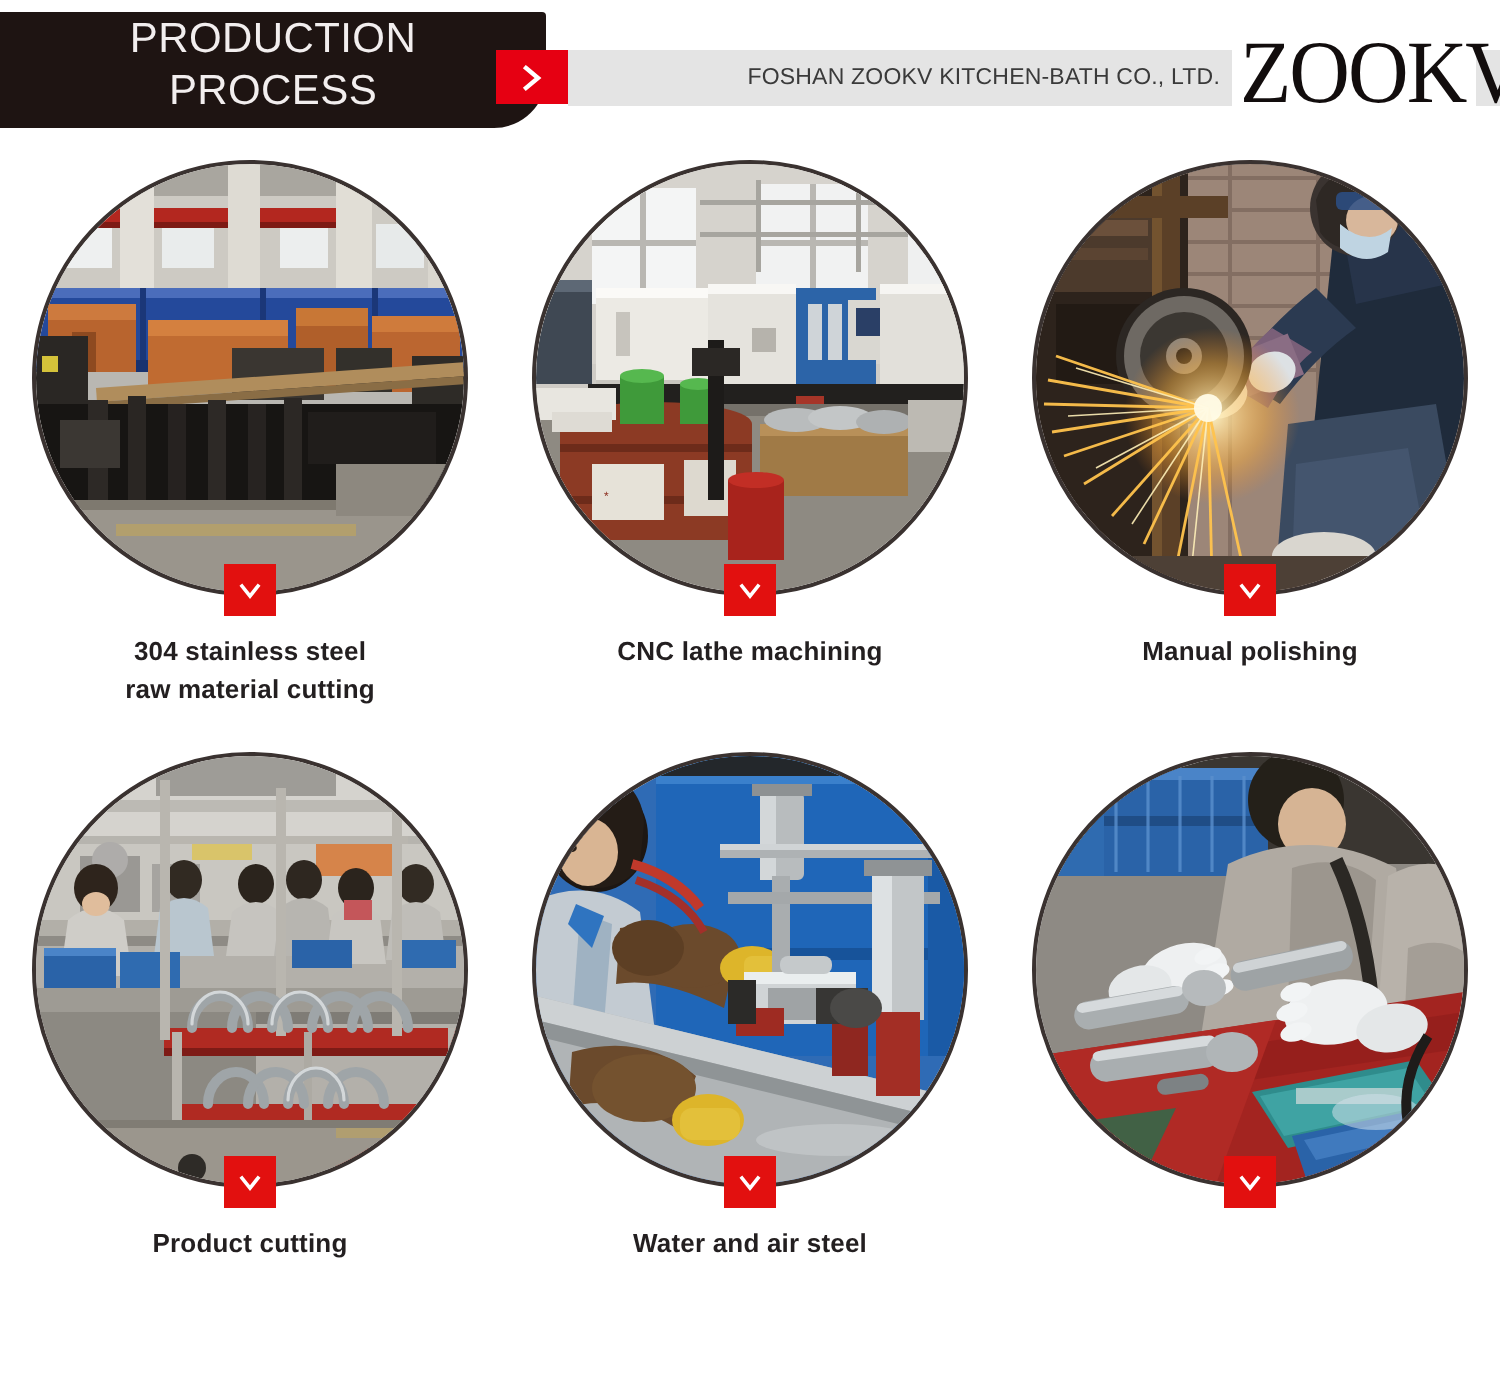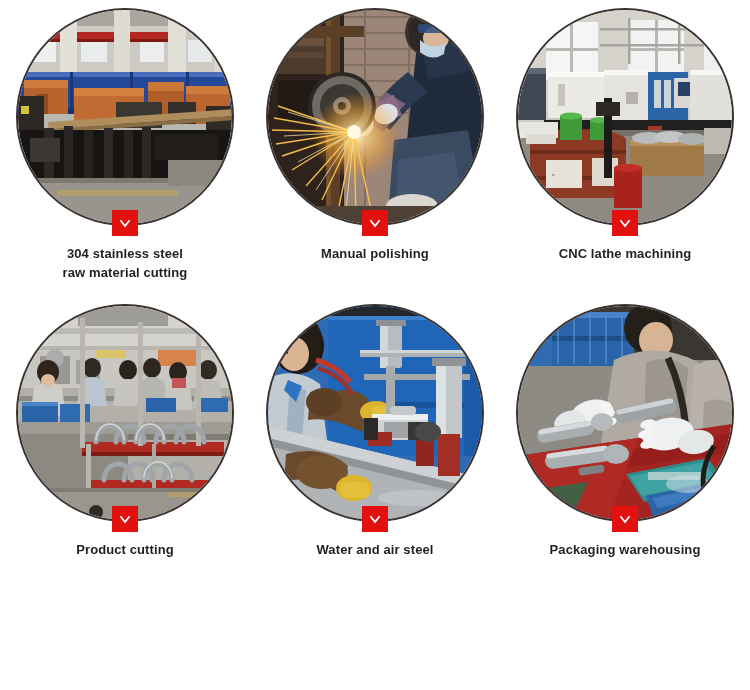--- a/index.html
+++ b/index.html
@@ -198,20 +198,42 @@
     white-space: pre-line;
   }
 
   .row-gap { height: 22px; }
 </style>
 </head>
 <body>
 
 <div id="page">
 
+  <div class="header">
+
+    <div class="header-gray-bar"></div>
+    <div class="header-gray-bar-right"></div>
+
+    <div class="header-black-banner"></div>
+
+    <div class="header-title">PRODUCTION
+PROCESS</div>
+
+    <div class="header-arrow-button">
+      <span>
+        <svg width="16" height="16" viewBox="0 0 16 16">
+          <polyline points="5,3 11,8 5,13" fill="none" stroke="#ffffff" stroke-width="2.2" stroke-linecap="square" stroke-linejoin="miter"></polyline>
+        </svg>
+      </span>
+    </div>
+
+    <div class="header-company">FOSHAN ZOOKV KITCHEN-BATH CO., LTD.</div>
+
+    <div class="header-logo">ZOOKV</div>
+  </div>
 
   <div class="grid">
 
     <div class="row">
 
       <div class="cell">
         <div class="circle-wrap">
           <div class="circle">
             <svg class="photo" viewBox="0 0 214 214" preserveAspectRatio="xMidYMid slice">
               <defs>
@@ -284,20 +306,117 @@
           <div class="badge">
             <span>
               <svg width="16" height="16" viewBox="0 0 16 16">
                 <polyline points="4,6 8,11 12,6" fill="none" stroke="#ffffff" stroke-width="1.8" stroke-linecap="square" stroke-linejoin="miter"></polyline>
               </svg>
             </span>
           </div>
         </div>
         <div class="caption">304 stainless steel
 raw material cutting</div>
+      </div>
+
+      <div class="cell">
+        <div class="circle-wrap">
+          <div class="circle">
+            <svg class="photo" viewBox="0 0 214 214" preserveAspectRatio="xMidYMid slice">
+              <defs>
+                <clipPath id="c2">
+                    <circle cx="107" cy="107" r="107"></circle>
+                  </clipPath>
+              </defs>
+              <g clip-path="url(#c2)">
+                <rect x="0" y="0" width="214" height="214" fill="#cfccc6"></rect>
+
+                <rect x="0" y="0" width="214" height="100" fill="#d6d3cd"></rect>
+
+                <rect x="28" y="12" width="52" height="58" fill="#f4f5f5"></rect>
+                <rect x="52" y="12" width="3" height="58" fill="#b9b7b2"></rect>
+                <rect x="28" y="38" width="52" height="3" fill="#b9b7b2"></rect>
+                <rect x="110" y="10" width="56" height="60" fill="#f1f2f2"></rect>
+                <rect x="137" y="10" width="3" height="60" fill="#b9b7b2"></rect>
+                <rect x="110" y="38" width="56" height="3" fill="#b9b7b2"></rect>
+                <rect x="186" y="14" width="26" height="54" fill="#eff0f0"></rect>
+
+                <rect x="82" y="18" width="104" height="2.5" fill="#a7a59f"></rect>
+                <rect x="82" y="34" width="104" height="2.5" fill="#a7a59f"></rect>
+                <rect x="110" y="8" width="2.5" height="46" fill="#a7a59f"></rect>
+                <rect x="160" y="8" width="2.5" height="46" fill="#a7a59f"></rect>
+
+                <rect x="0" y="58" width="28" height="52" fill="#3f4853"></rect>
+                <rect x="0" y="58" width="28" height="6" fill="#5d6875"></rect>
+
+                <rect x="30" y="62" width="76" height="52" fill="#eceae4"></rect>
+                <rect x="30" y="62" width="76" height="5" fill="#fbfaf7"></rect>
+                <rect x="30" y="108" width="76" height="8" fill="#c9c6bf"></rect>
+                <rect x="40" y="74" width="7" height="22" fill="#c7c4bd"></rect>
+
+                <rect x="86" y="60" width="44" height="56" fill="#e5e3dd"></rect>
+                <rect x="86" y="60" width="44" height="5" fill="#f8f7f4"></rect>
+                <rect x="108" y="82" width="12" height="12" fill="#b6b3ac"></rect>
+
+                <rect x="130" y="62" width="40" height="50" fill="#2c64a8"></rect>
+                <rect x="136" y="70" width="7" height="28" fill="#cfd4d8"></rect>
+                <rect x="146" y="70" width="7" height="28" fill="#cfd4d8"></rect>
+                <rect x="156" y="68" width="32" height="30" fill="#d9d7d1"></rect>
+                <rect x="160" y="72" width="22" height="14" fill="#2a3f66"></rect>
+
+                <rect x="172" y="60" width="42" height="54" fill="#e2e0da"></rect>
+                <rect x="172" y="60" width="42" height="5" fill="#f6f5f2"></rect>
+
+                <rect x="26" y="110" width="188" height="14" fill="#22201e"></rect>
+                <rect x="130" y="116" width="14" height="10" fill="#a63528"></rect>
+
+                <rect x="0" y="120" width="214" height="94" fill="#8e8a82"></rect>
+                <rect x="0" y="120" width="214" height="6" fill="#75716a"></rect>
+
+                <ellipse cx="60" cy="130" rx="48" ry="11" fill="#8c3a24"></ellipse>
+                <rect x="12" y="130" width="96" height="58" fill="#8c3a24"></rect>
+                <rect x="12" y="140" width="96" height="4" fill="#6d2b1a"></rect>
+                <rect x="12" y="166" width="96" height="4" fill="#6d2b1a"></rect>
+                <rect x="28" y="150" width="36" height="28" fill="#e6e2d8"></rect>
+                <rect x="74" y="148" width="26" height="28" fill="#ddd9cf"></rect>
+                <text x="34" y="168" font-family="Liberation Sans, sans-serif" font-size="6" fill="#8b2b1c">*</text>
+
+                <rect x="42" y="106" width="22" height="24" fill="#3f9a3a"></rect>
+                <ellipse cx="53" cy="106" rx="11" ry="3.5" fill="#56b84f"></ellipse>
+                <rect x="72" y="110" width="18" height="20" fill="#3f9a3a"></rect>
+                <ellipse cx="81" cy="110" rx="9" ry="3" fill="#56b84f"></ellipse>
+
+                <rect x="0" y="112" width="40" height="16" fill="#e8e6e0"></rect>
+                <rect x="8" y="124" width="30" height="10" fill="#dedbd4"></rect>
+
+                <rect x="112" y="130" width="74" height="36" fill="#a07a46"></rect>
+                <rect x="112" y="130" width="74" height="6" fill="#b89059"></rect>
+                <ellipse cx="130" cy="128" rx="16" ry="6" fill="#b9bcbd"></ellipse>
+                <ellipse cx="152" cy="127" rx="16" ry="6" fill="#c3c6c7"></ellipse>
+                <ellipse cx="174" cy="129" rx="14" ry="6" fill="#aeb1b2"></ellipse>
+
+                <rect x="96" y="158" width="28" height="40" fill="#a8231c"></rect>
+                <ellipse cx="110" cy="158" rx="14" ry="4" fill="#c22e25"></ellipse>
+
+                <rect x="86" y="88" width="8" height="80" fill="#1d1b19"></rect>
+                <rect x="78" y="92" width="24" height="14" fill="#2b2825"></rect>
+
+                <rect x="186" y="118" width="28" height="26" fill="#bdbab3"></rect>
+              </g>
+            </svg>
+          </div>
+          <div class="badge">
+            <span>
+              <svg width="16" height="16" viewBox="0 0 16 16">
+                <polyline points="4,6 8,11 12,6" fill="none" stroke="#ffffff" stroke-width="1.8" stroke-linecap="square" stroke-linejoin="miter"></polyline>
+              </svg>
+            </span>
+          </div>
+        </div>
+        <div class="caption">CNC lathe machining</div>
       </div>
 
       <div class="cell">
         <div class="circle-wrap">
           <div class="circle">
             <svg class="photo" viewBox="0 0 214 214" preserveAspectRatio="xMidYMid slice">
               <defs>
                 <clipPath id="c3">
                     <circle cx="107" cy="107" r="107"></circle>
                   </clipPath>
@@ -395,117 +514,20 @@
             <span>
               <svg width="16" height="16" viewBox="0 0 16 16">
                 <polyline points="4,6 8,11 12,6" fill="none" stroke="#ffffff" stroke-width="1.8" stroke-linecap="square" stroke-linejoin="miter"></polyline>
               </svg>
             </span>
           </div>
         </div>
         <div class="caption">Manual polishing</div>
       </div>
 
-      <div class="cell">
-        <div class="circle-wrap">
-          <div class="circle">
-            <svg class="photo" viewBox="0 0 214 214" preserveAspectRatio="xMidYMid slice">
-              <defs>
-                <clipPath id="c2">
-                    <circle cx="107" cy="107" r="107"></circle>
-                  </clipPath>
-              </defs>
-              <g clip-path="url(#c2)">
-                <rect x="0" y="0" width="214" height="214" fill="#cfccc6"></rect>
-
-                <rect x="0" y="0" width="214" height="100" fill="#d6d3cd"></rect>
-
-                <rect x="28" y="12" width="52" height="58" fill="#f4f5f5"></rect>
-                <rect x="52" y="12" width="3" height="58" fill="#b9b7b2"></rect>
-                <rect x="28" y="38" width="52" height="3" fill="#b9b7b2"></rect>
-                <rect x="110" y="10" width="56" height="60" fill="#f1f2f2"></rect>
-                <rect x="137" y="10" width="3" height="60" fill="#b9b7b2"></rect>
-                <rect x="110" y="38" width="56" height="3" fill="#b9b7b2"></rect>
-                <rect x="186" y="14" width="26" height="54" fill="#eff0f0"></rect>
-
-                <rect x="82" y="18" width="104" height="2.5" fill="#a7a59f"></rect>
-                <rect x="82" y="34" width="104" height="2.5" fill="#a7a59f"></rect>
-                <rect x="110" y="8" width="2.5" height="46" fill="#a7a59f"></rect>
-                <rect x="160" y="8" width="2.5" height="46" fill="#a7a59f"></rect>
-
-                <rect x="0" y="58" width="28" height="52" fill="#3f4853"></rect>
-                <rect x="0" y="58" width="28" height="6" fill="#5d6875"></rect>
-
-                <rect x="30" y="62" width="76" height="52" fill="#eceae4"></rect>
-                <rect x="30" y="62" width="76" height="5" fill="#fbfaf7"></rect>
-                <rect x="30" y="108" width="76" height="8" fill="#c9c6bf"></rect>
-                <rect x="40" y="74" width="7" height="22" fill="#c7c4bd"></rect>
-
-                <rect x="86" y="60" width="44" height="56" fill="#e5e3dd"></rect>
-                <rect x="86" y="60" width="44" height="5" fill="#f8f7f4"></rect>
-                <rect x="108" y="82" width="12" height="12" fill="#b6b3ac"></rect>
-
-                <rect x="130" y="62" width="40" height="50" fill="#2c64a8"></rect>
-                <rect x="136" y="70" width="7" height="28" fill="#cfd4d8"></rect>
-                <rect x="146" y="70" width="7" height="28" fill="#cfd4d8"></rect>
-                <rect x="156" y="68" width="32" height="30" fill="#d9d7d1"></rect>
-                <rect x="160" y="72" width="22" height="14" fill="#2a3f66"></rect>
-
-                <rect x="172" y="60" width="42" height="54" fill="#e2e0da"></rect>
-                <rect x="172" y="60" width="42" height="5" fill="#f6f5f2"></rect>
-
-                <rect x="26" y="110" width="188" height="14" fill="#22201e"></rect>
-                <rect x="130" y="116" width="14" height="10" fill="#a63528"></rect>
-
-                <rect x="0" y="120" width="214" height="94" fill="#8e8a82"></rect>
-                <rect x="0" y="120" width="214" height="6" fill="#75716a"></rect>
-
-                <ellipse cx="60" cy="130" rx="48" ry="11" fill="#8c3a24"></ellipse>
-                <rect x="12" y="130" width="96" height="58" fill="#8c3a24"></rect>
-                <rect x="12" y="140" width="96" height="4" fill="#6d2b1a"></rect>
-                <rect x="12" y="166" width="96" height="4" fill="#6d2b1a"></rect>
-                <rect x="28" y="150" width="36" height="28" fill="#e6e2d8"></rect>
-                <rect x="74" y="148" width="26" height="28" fill="#ddd9cf"></rect>
-                <text x="34" y="168" font-family="Liberation Sans, sans-serif" font-size="6" fill="#8b2b1c">*</text>
-
-                <rect x="42" y="106" width="22" height="24" fill="#3f9a3a"></rect>
-                <ellipse cx="53" cy="106" rx="11" ry="3.5" fill="#56b84f"></ellipse>
-                <rect x="72" y="110" width="18" height="20" fill="#3f9a3a"></rect>
-                <ellipse cx="81" cy="110" rx="9" ry="3" fill="#56b84f"></ellipse>
-
-                <rect x="0" y="112" width="40" height="16" fill="#e8e6e0"></rect>
-                <rect x="8" y="124" width="30" height="10" fill="#dedbd4"></rect>
-
-                <rect x="112" y="130" width="74" height="36" fill="#a07a46"></rect>
-                <rect x="112" y="130" width="74" height="6" fill="#b89059"></rect>
-                <ellipse cx="130" cy="128" rx="16" ry="6" fill="#b9bcbd"></ellipse>
-                <ellipse cx="152" cy="127" rx="16" ry="6" fill="#c3c6c7"></ellipse>
-                <ellipse cx="174" cy="129" rx="14" ry="6" fill="#aeb1b2"></ellipse>
-
-                <rect x="96" y="158" width="28" height="40" fill="#a8231c"></rect>
-                <ellipse cx="110" cy="158" rx="14" ry="4" fill="#c22e25"></ellipse>
-
-                <rect x="86" y="88" width="8" height="80" fill="#1d1b19"></rect>
-                <rect x="78" y="92" width="24" height="14" fill="#2b2825"></rect>
-
-                <rect x="186" y="118" width="28" height="26" fill="#bdbab3"></rect>
-              </g>
-            </svg>
-          </div>
-          <div class="badge">
-            <span>
-              <svg width="16" height="16" viewBox="0 0 16 16">
-                <polyline points="4,6 8,11 12,6" fill="none" stroke="#ffffff" stroke-width="1.8" stroke-linecap="square" stroke-linejoin="miter"></polyline>
-              </svg>
-            </span>
-          </div>
-        </div>
-        <div class="caption">CNC lathe machining</div>
-      </div>
-
     </div>
 
     <div class="row-gap"></div>
 
     <div class="row">
 
       <div class="cell">
         <div class="circle-wrap">
           <div class="circle">
             <svg class="photo" viewBox="0 0 214 214" preserveAspectRatio="xMidYMid slice">
@@ -800,18 +822,17 @@
             </svg>
           </div>
           <div class="badge">
             <span>
               <svg width="16" height="16" viewBox="0 0 16 16">
                 <polyline points="4,6 8,11 12,6" fill="none" stroke="#ffffff" stroke-width="1.8" stroke-linecap="square" stroke-linejoin="miter"></polyline>
               </svg>
             </span>
           </div>
         </div>
-        <div class="caption">Packaging warehousing</div>
       </div>
 
     </div>
   </div>
 </div>
 
 </body></html>

